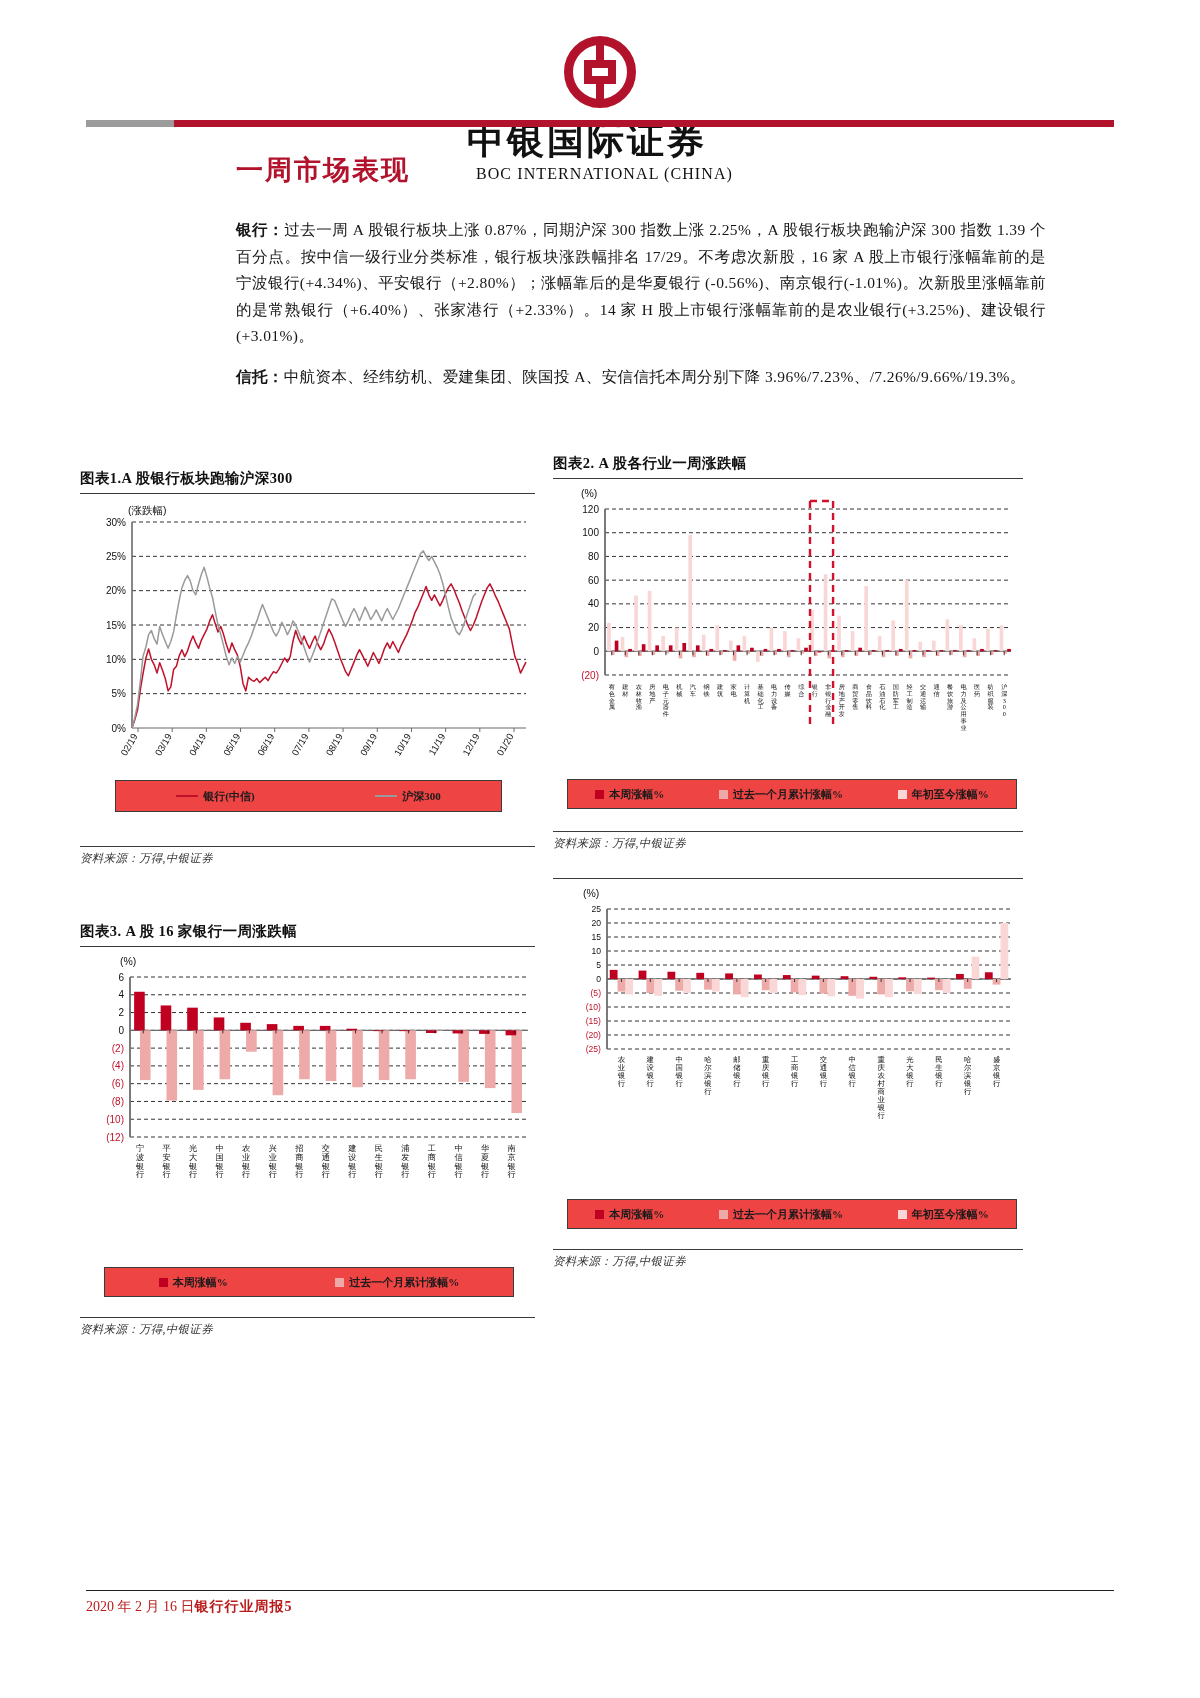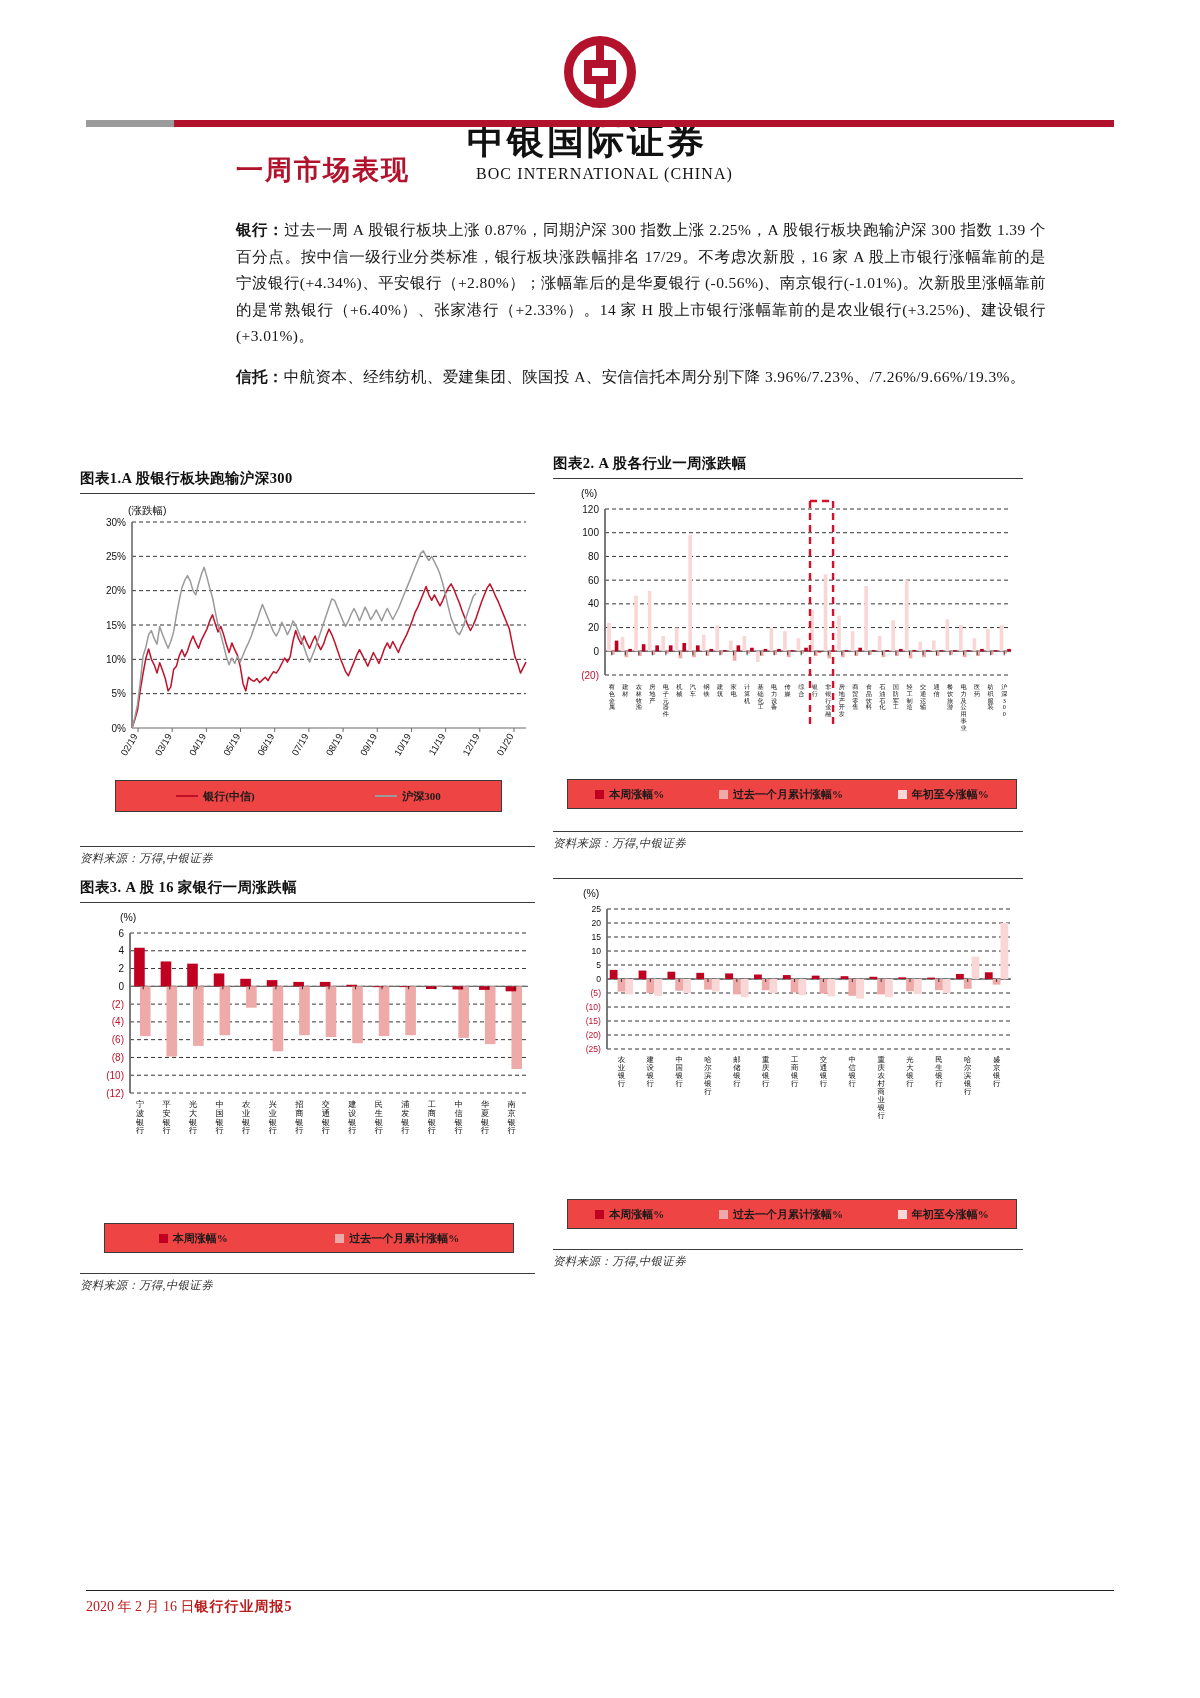--- a/index.html
+++ b/index.html
@@ -500,21 +500,21 @@
         </div>
         <div class="lg-item">
           <span class="sw" style="background:#f8d7d6"></span>
           <span>年初至今涨幅%</span>
         </div>
       </div>
     </div>
     <div class="ex-src">资料来源：万得,中银证券</div>
   </div>
 
-  <div class="ex" style="left:80px;top:878px;width:455px;">
+  <div class="ex" style="left:80px;top:922px;width:455px;">
     <div class="ex-title">图表3. A 股 16 家银行一周涨跌幅</div>
     <div class="ex-rule"></div>
     <div class="ex-body" style="height:348px;">
       <div class="unit" style="left:40px;top:8px;">(%)</div>
       <svg id="c3svg" width="455" height="318" style="position:absolute;left:0;top:20px;">
           <line x1="50" y1="10" x2="448" y2="10" stroke="#333" stroke-width="1" stroke-dasharray="4 3"></line>
           <text x="44" y="13.5" font-size="10" font-family="Liberation Sans, sans-serif" fill="#111" text-anchor="end">6</text>
           <line x1="50" y1="27.77777777777777" x2="448" y2="27.77777777777777" stroke="#333" stroke-width="1" stroke-dasharray="4 3"></line>
           <text x="44" y="31.27777777777777" font-size="10" font-family="Liberation Sans, sans-serif" fill="#111" text-anchor="end">4</text>
           <line x1="50" y1="45.55555555555556" x2="448" y2="45.55555555555556" stroke="#333" stroke-width="1" stroke-dasharray="4 3"></line>

